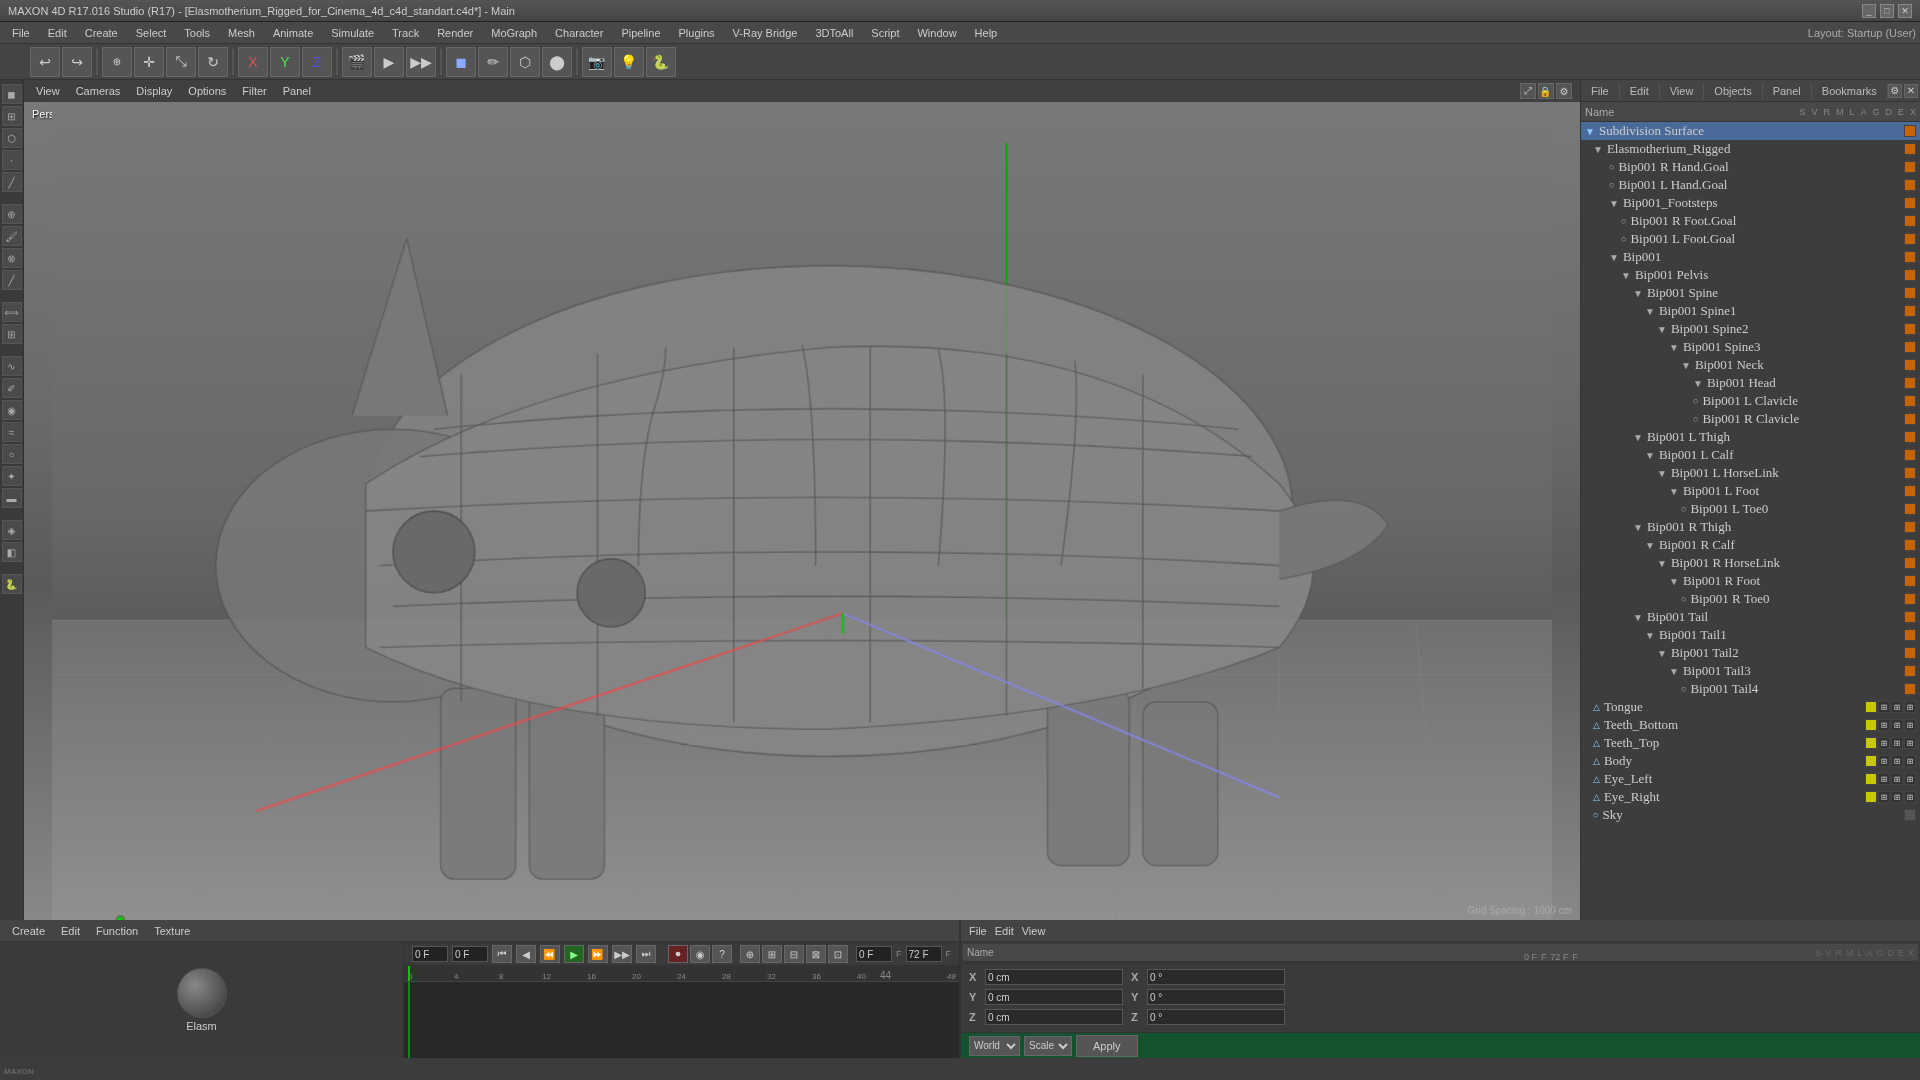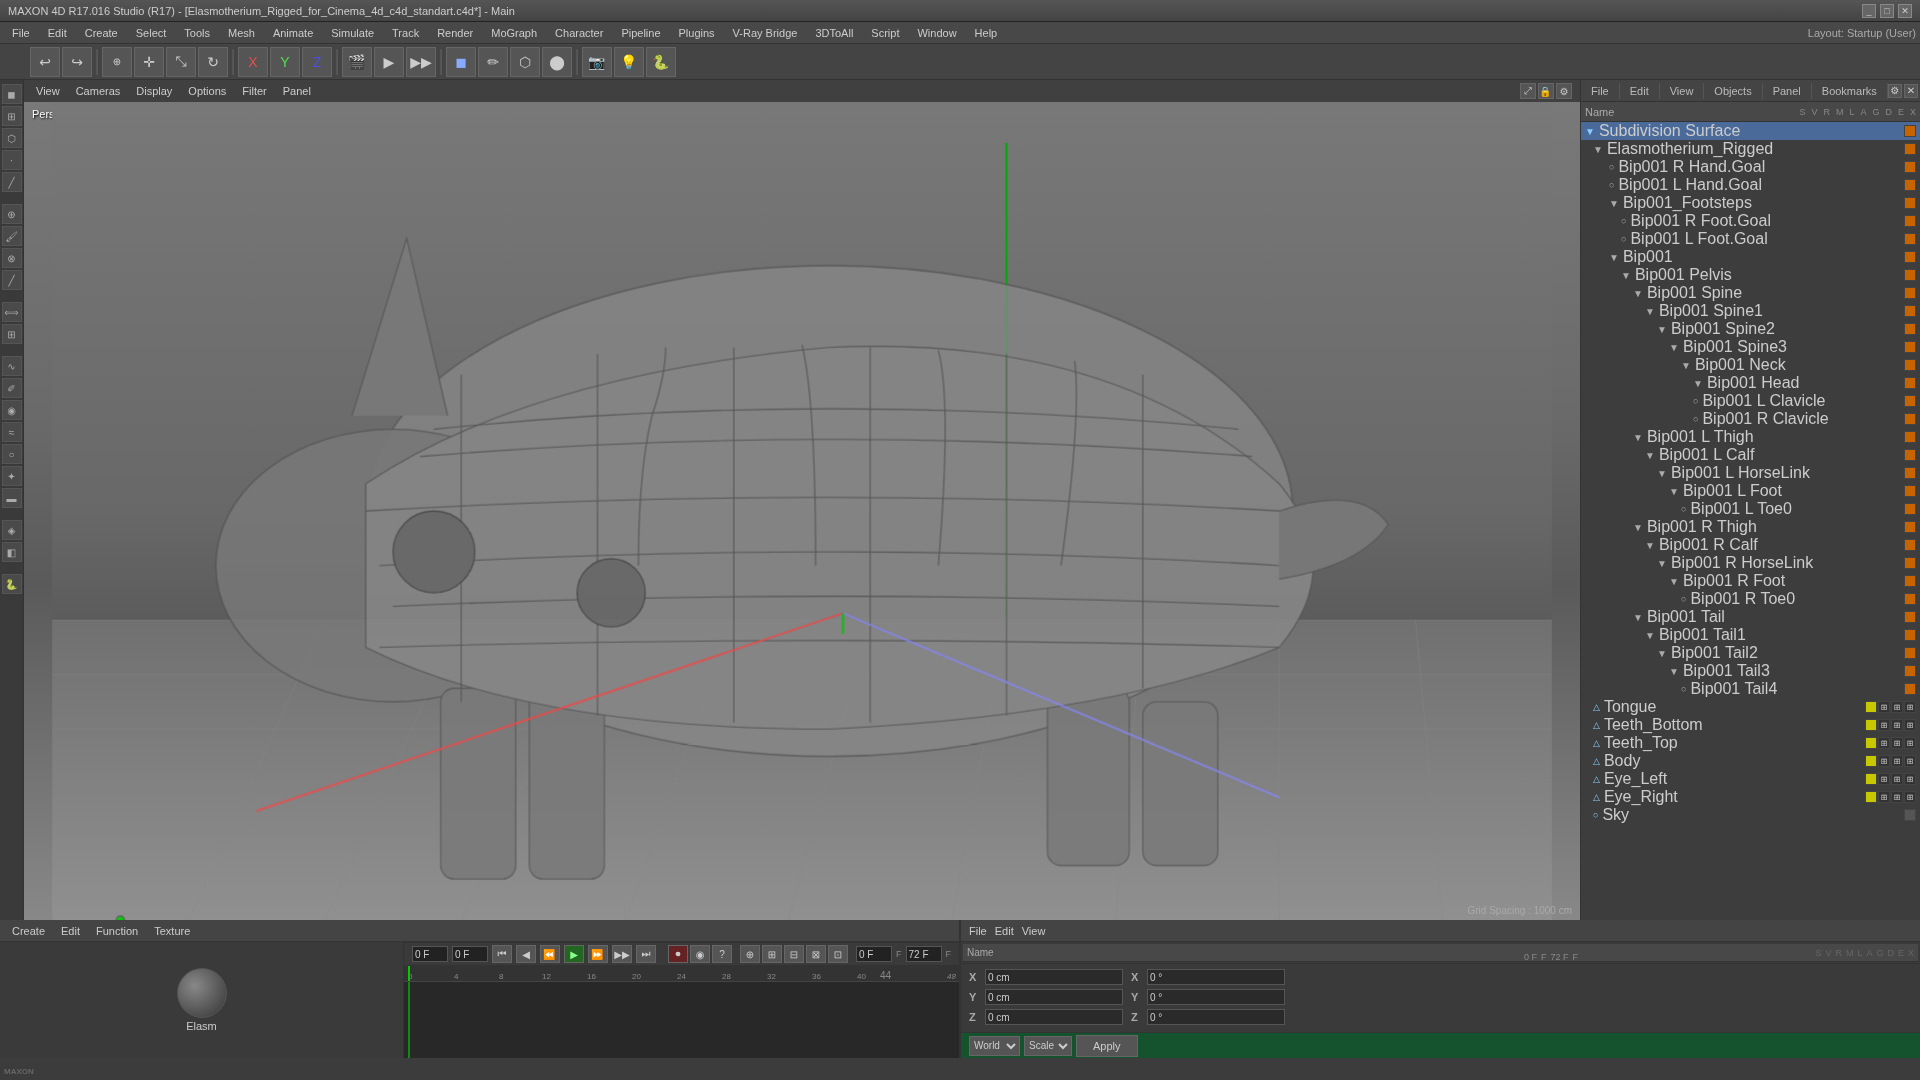--- a/index.html
+++ b/index.html
@@ -147,24 +147,25 @@
       height: 18px;
       display: flex;
       align-items: center;
       padding-right: 4px;
       cursor: pointer;
       white-space: nowrap;
     }
     .tree-item.selected { background: #4a6a9a; }
     .tree-item-label {
       flex: 1;
-      font-size: 16px;
+      font-size: 13px;
       color: #ccc;
       overflow: hidden;
       text-overflow: ellipsis;
+      font-family: Liberation Serif, serif;
     }
     .tree-item-icons {
       display: flex;
       gap: 1px;
       align-items: center;
     }
     .ti-icon {
       width: 12px; height: 12px;
       background: #555;
       border: 1px solid #444;

